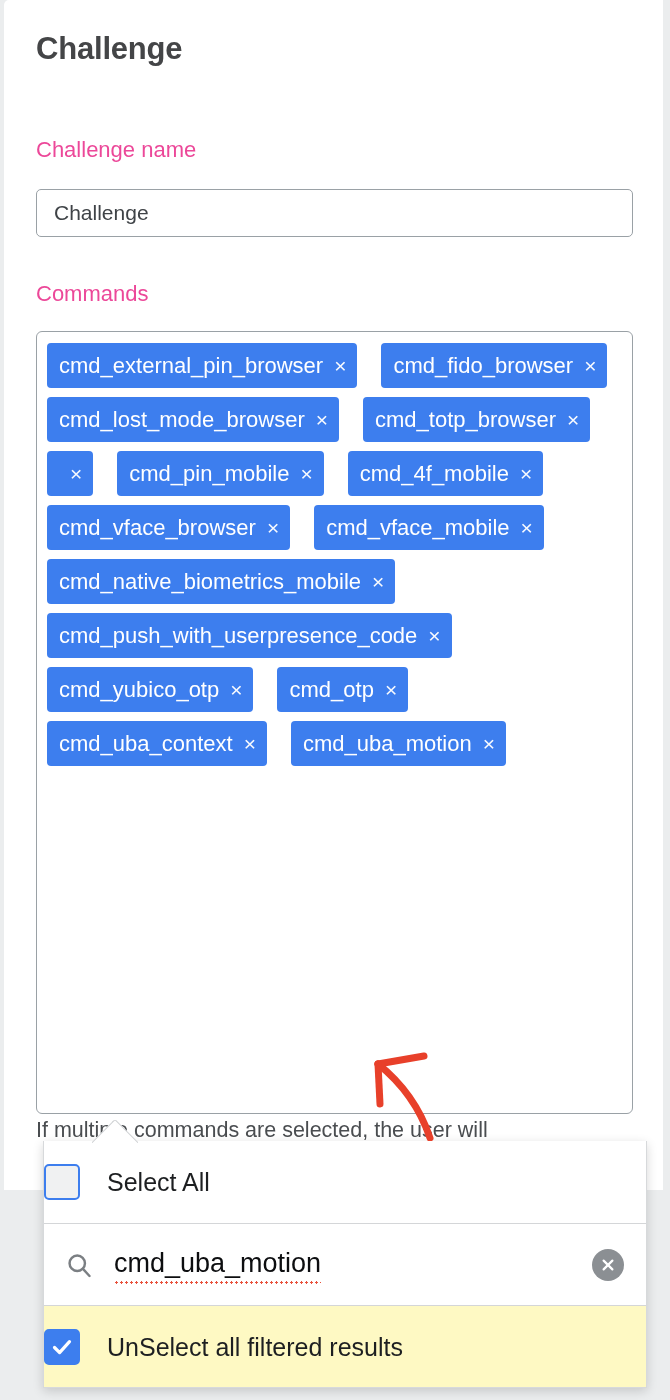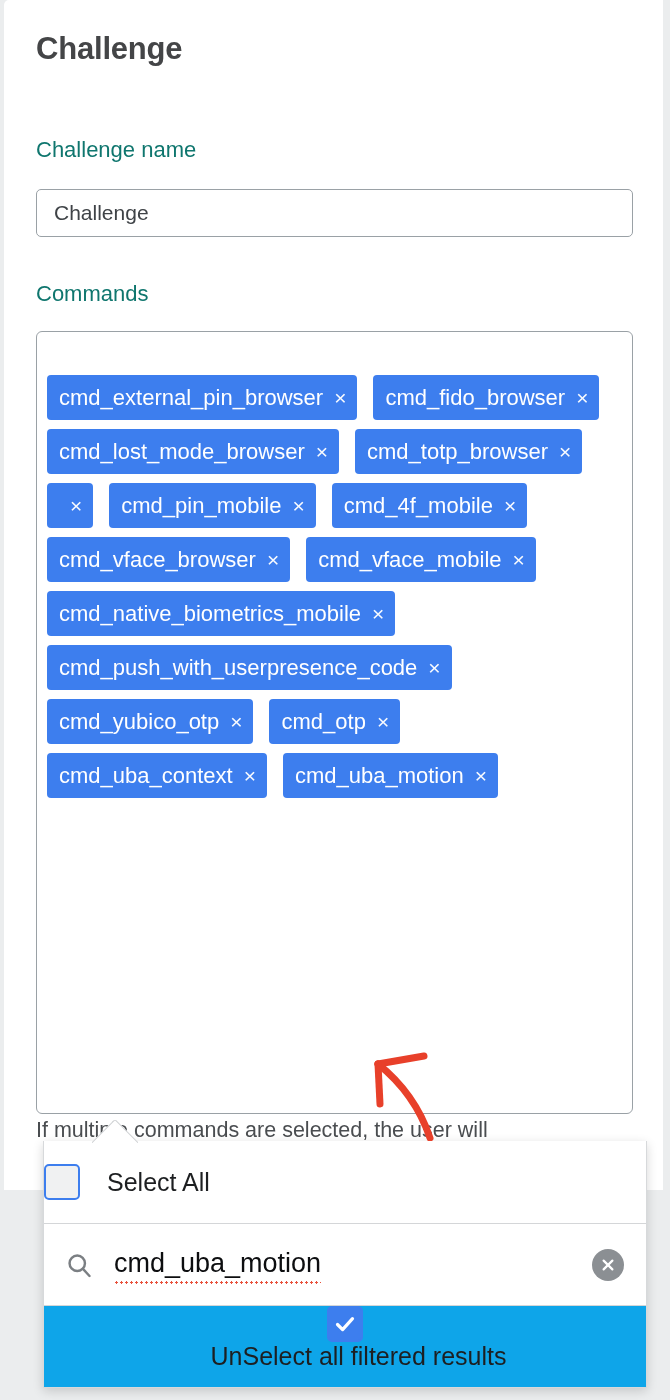--- a/index.html
+++ b/index.html
@@ -38,21 +38,21 @@
     font-size: 31px;
     font-weight: bold;
     color: #444547;
     letter-spacing: -0.2px;
   }
 
   .field-label {
     position: absolute;
     left: 32px;
     font-size: 22px;
-    color: #0f766e;
+    color: #ec4899;
     font-weight: 400;
   }
   .field-label.name-label  { top: 137px; }
   .field-label.cmds-label  { top: 281px; }
 
   
   .name-input {
     position: absolute;
     left: 32px;
     top: 189px;
@@ -79,22 +79,21 @@
     border-radius: 6px;
     background: #fff;
     padding: 11px 10px 10px 10px;
     overflow: hidden;
   }
 
   .chips {
     display: flex;
     flex-wrap: wrap;
     align-content: flex-start;
-    gap: 9px 16px;
-    margin-top: 32px;
+    gap: 9px 24px;
   }
 
   .chip {
     display: inline-flex;
     align-items: center;
     background: #3d7eee;
     color: #ffffff;
     border-radius: 4px;
     height: 45px;
     padding: 0 11px 0 12px;
@@ -170,21 +169,21 @@
     cursor: pointer;
   }
   .dd-row.select-all { border-bottom: 1px solid #d4d6d8; }
   .dd-row.search-row {
     border-bottom: 1px solid #d4d6d8;
     padding-left: 20px;
     height: 82px;
     position: relative;
     cursor: text;
   }
-  .dd-row.unselect-row { background: #0ea5e9; height: 82px; flex-direction: column; }
+  .dd-row.unselect-row { background: #fef9c3; height: 82px; }
 
   
   .cbox {
     width: 36px;
     height: 36px;
     border-radius: 5px;
     flex: 0 0 auto;
   }
   .cbox.unchecked {
     background: #f0f1f2;

